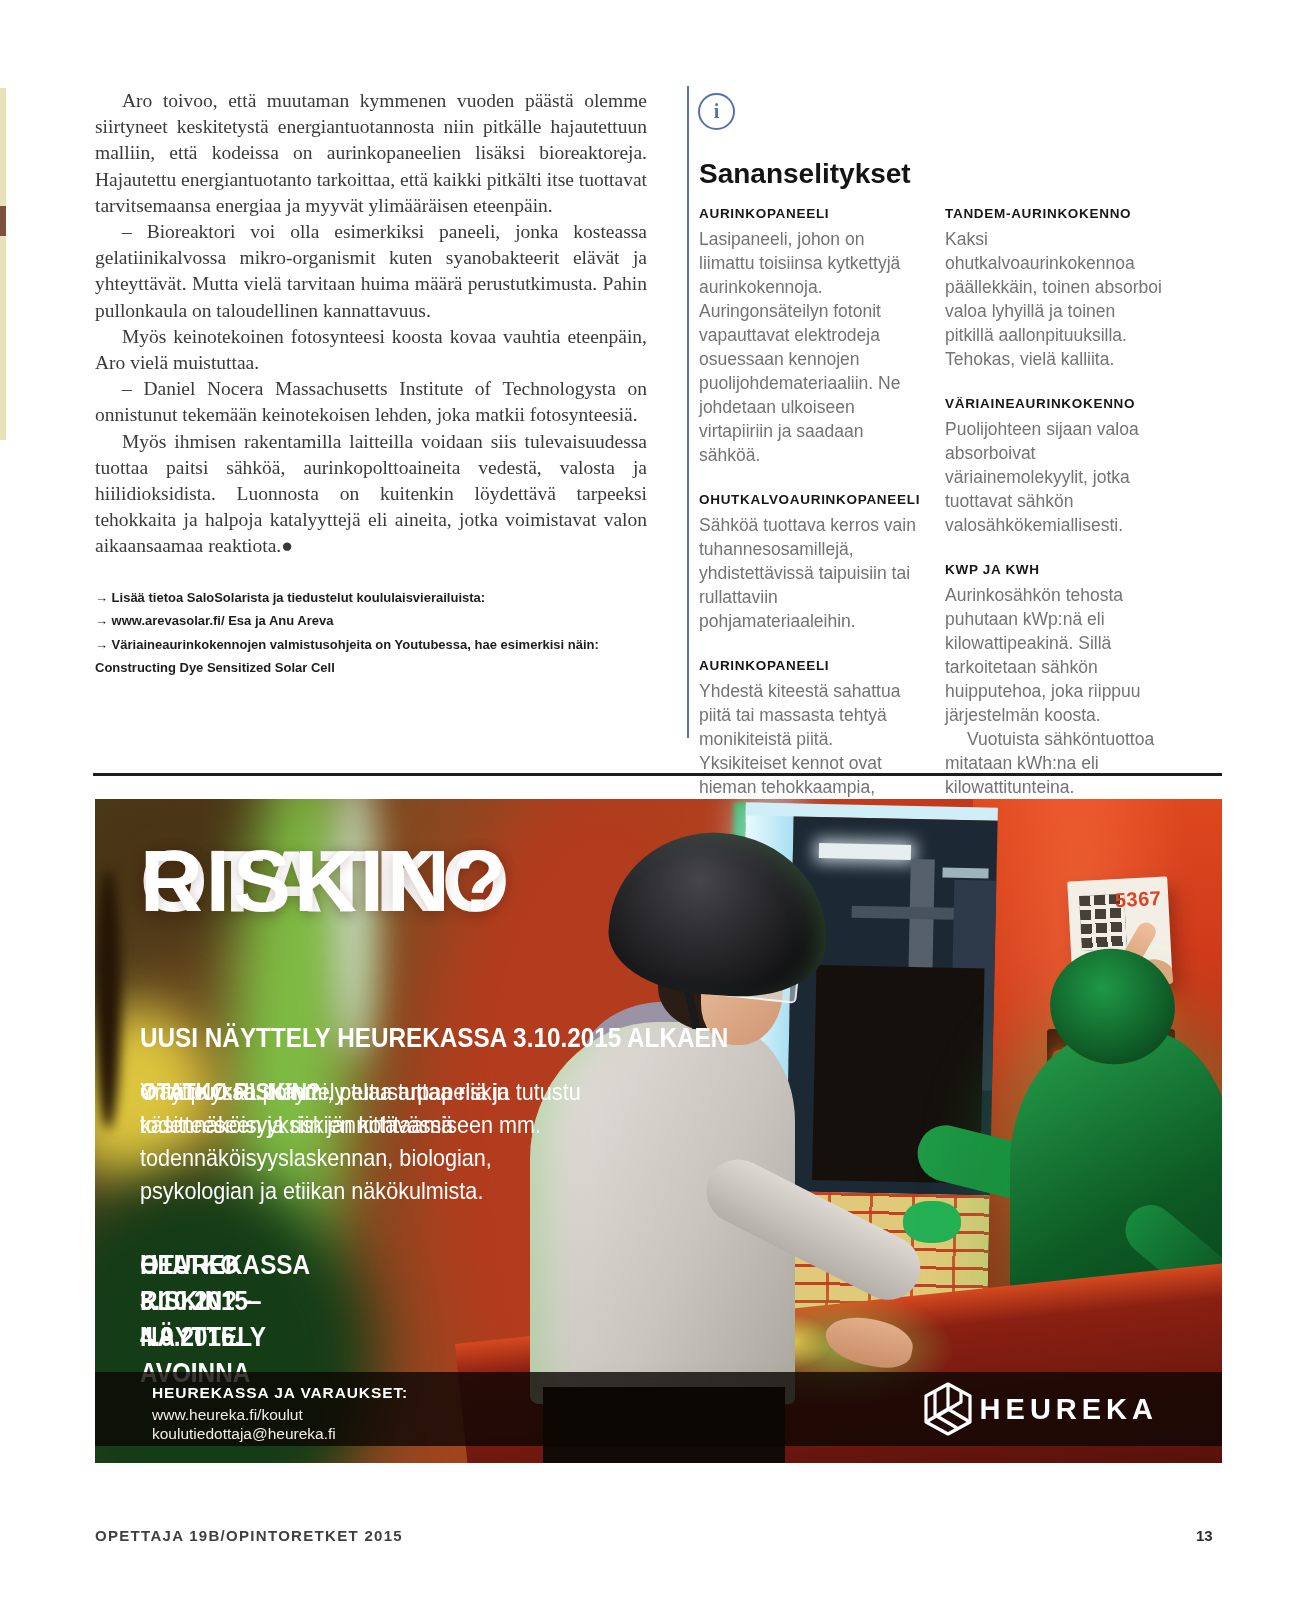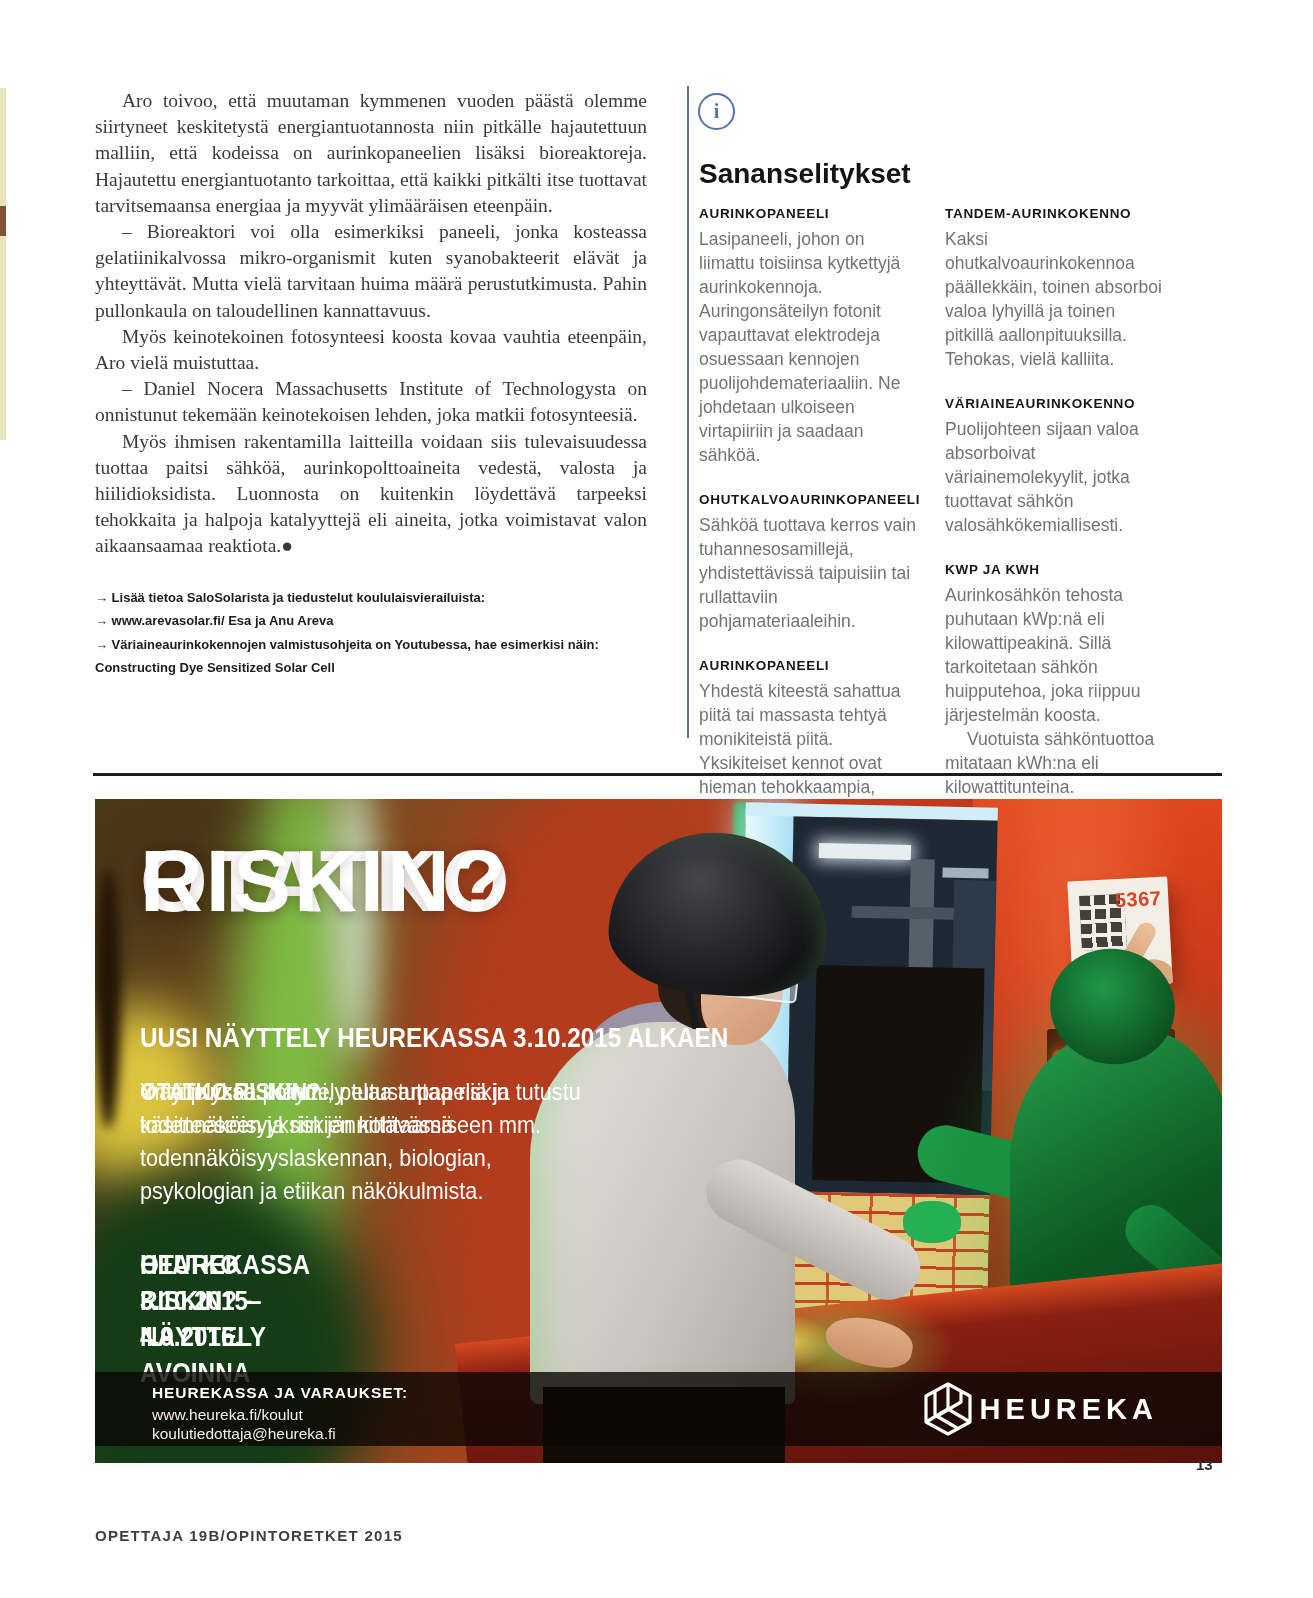--- a/index.html
+++ b/index.html
@@ -154,21 +154,21 @@
   .contact{left:57px;top:11px;color:#f3ece8;font-size:15.5px;line-height:19px;}
   .contact .c-label{position:static;display:block;font-weight:bold;letter-spacing:.9px;color:#fff;margin-bottom:3px;}
   .contact a{position:static;display:block;color:#f3ece8;text-decoration:none;}
   .logo{right:64px;top:50%;transform:translateY(-50%);display:flex;align-items:center;gap:6px;}
   .logo svg{position:static;}
   .logo-text{position:static;color:#fff;font-weight:bold;font-size:29px;letter-spacing:5px;}
 
   
   .footer-left{position:absolute;left:95px;top:1527px;font-size:15px;font-weight:bold;
                letter-spacing:1.3px;color:#3f3f3f;}
-  .footer-right{position:absolute;left:1196px;top:1456px;font-size:15px;font-weight:bold;color:#2e2e2e;}
+  .footer-right{position:absolute;left:1196px;top:1527px;font-size:15px;font-weight:bold;color:#2e2e2e;}
 </style>
 </head>
 <body>
 
 <div class="page">
 
   <div class="bleed">
     <div class="bleed-blob"></div>
   </div>
 

